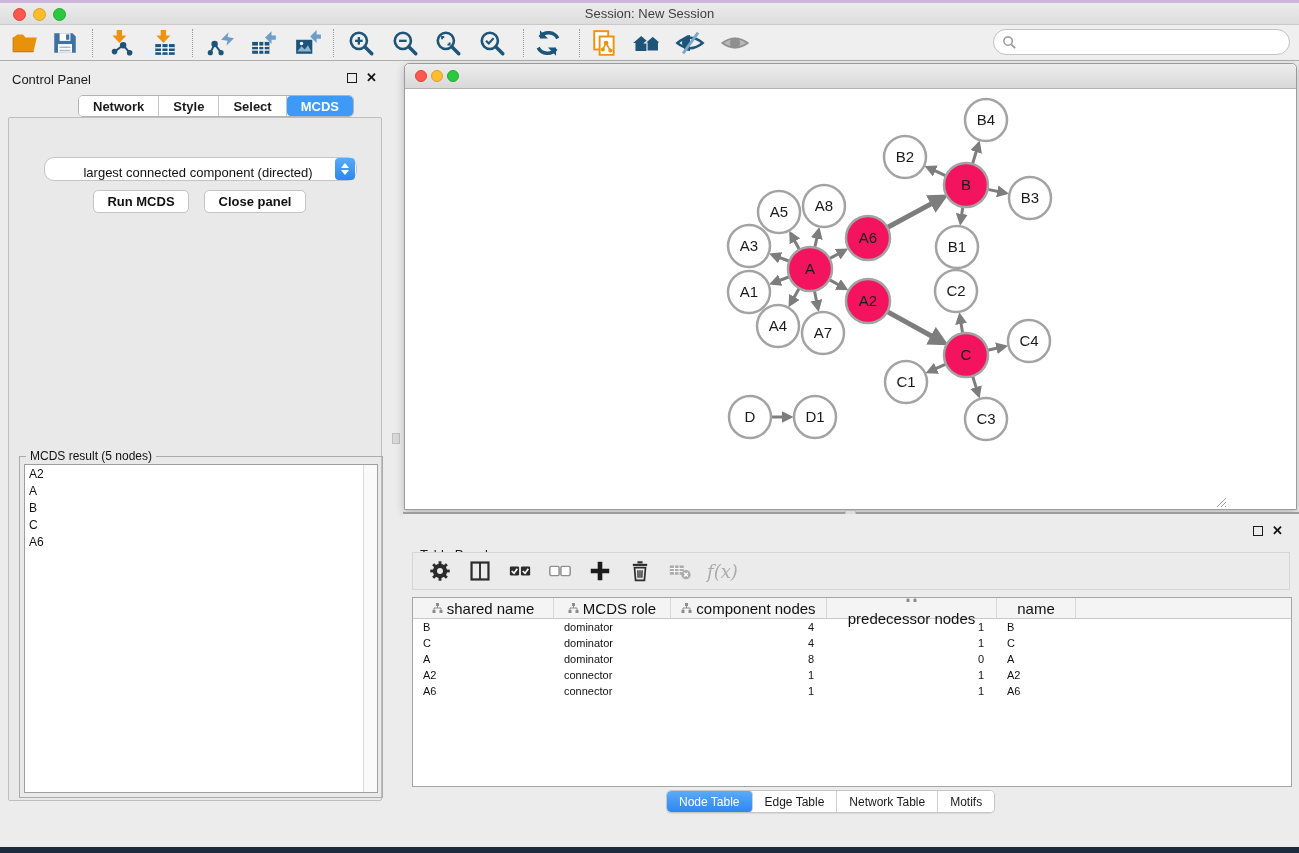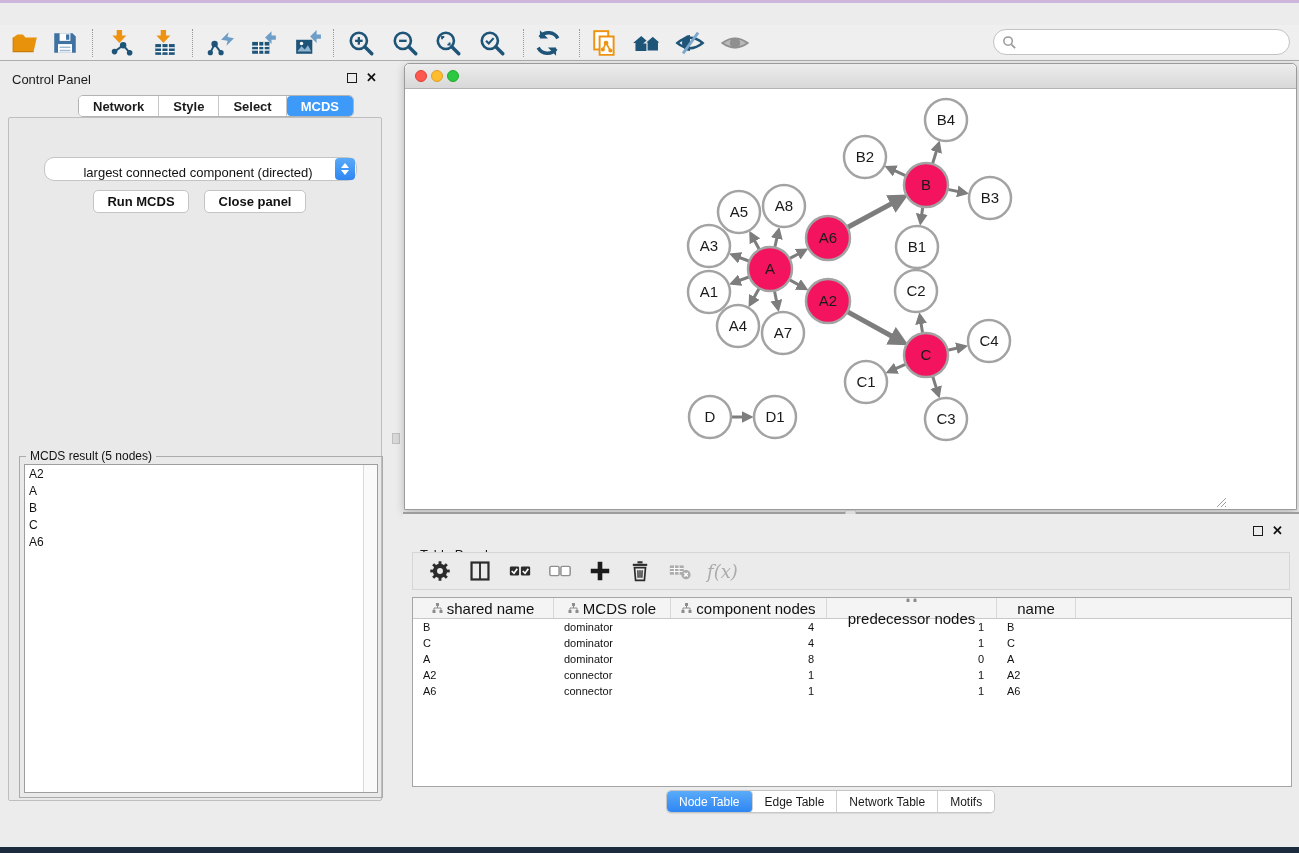--- a/index.html
+++ b/index.html
@@ -68,21 +68,21 @@
   .result-item { font-size:12px; color:#111; padding:1.5px 4px; }
 
   
   .net-window { position:absolute; left:404px; top:63px; width:893px; height:447px;
     border:1px solid #9B9B9B; border-radius:5px 5px 0 0; background:#fff;
     box-shadow:0 3px 10px rgba(0,0,0,0.22); }
   .net-titlebar { position:absolute; left:0; top:0; width:100%; height:25px;
     background:linear-gradient(#EDEDED,#D8D8D8); border-bottom:1px solid #B3B3B3; border-radius:5px 5px 0 0; }
   .net-titlebar .tl { width:12px; height:12px; top:6px; }
   .net-title { position:absolute; left:0; right:0; top:5px; text-align:center; font-size:13px; color:#2B2B2B; }
-  .net-canvas { position:absolute; left:0; top:25px; width:823px; height:420px; background:#fff; }
+  .net-canvas { position:absolute; left:0; top:25px; width:823px; height:420px; background:#fff;padding-left:40px; }
   .resize-grip { position:absolute; right:1px; bottom:1px; }
 
   .h-split-line { position:absolute; left:403px; top:512px; width:896px; height:2px; background:#9C9C9C; }
   .h-split-handle { position:absolute; left:845px; top:510px; width:11px; height:7px; background:#DCDCDC; border:1px solid #C0C0C0; }
 
   
   .table-panel { position:absolute; left:403px; top:514px; width:896px; height:300px; background:#ECECEC; }
   .tp-toolbar { position:absolute; left:9px; top:38px; right:9px; height:38px; background:#EBEBEB;
     border:1px solid #D6D6D6; display:flex; align-items:center; gap:14px; padding-left:14px; }
   .tp-icon { display:flex; align-items:center; justify-content:center; width:26px; height:26px; }
@@ -113,20 +113,26 @@
   .mem-dot { width:10px; height:10px; border-radius:50%; background:#1E9E33; }
   .desktop-bottom { position:absolute; left:0; top:847px; width:100%; height:6px; background:#1C2B3D; }
 </style>
 </head>
 <body>
 
 <div class="screen">
 
   <div class="desktop-top"></div>
 
+  <div class="titlebar">
+    <span class="tl red" style="left:13px;"></span>
+    <span class="tl yellow" style="left:33px;"></span>
+    <span class="tl green" style="left:53px;"></span>
+    <div class="title">Session: New Session</div>
+  </div>
 
   <div class="toolbar">
     <span class="tbi" style="left:8px">
       <svg width="28" height="28" viewBox="0 0 26 26">
           <path d="M2 8 l4-3 h5 l2.5 3 H24 l-3 13 H2 z" fill="#E8920C"></path>
           <path d="M2 8 v13 h19" fill="none" stroke="#C97B08" stroke-width="1"></path>
         </svg>
     </span>
     <span class="tbi" style="left:48px">
       <svg width="28" height="28" viewBox="0 0 26 26">

